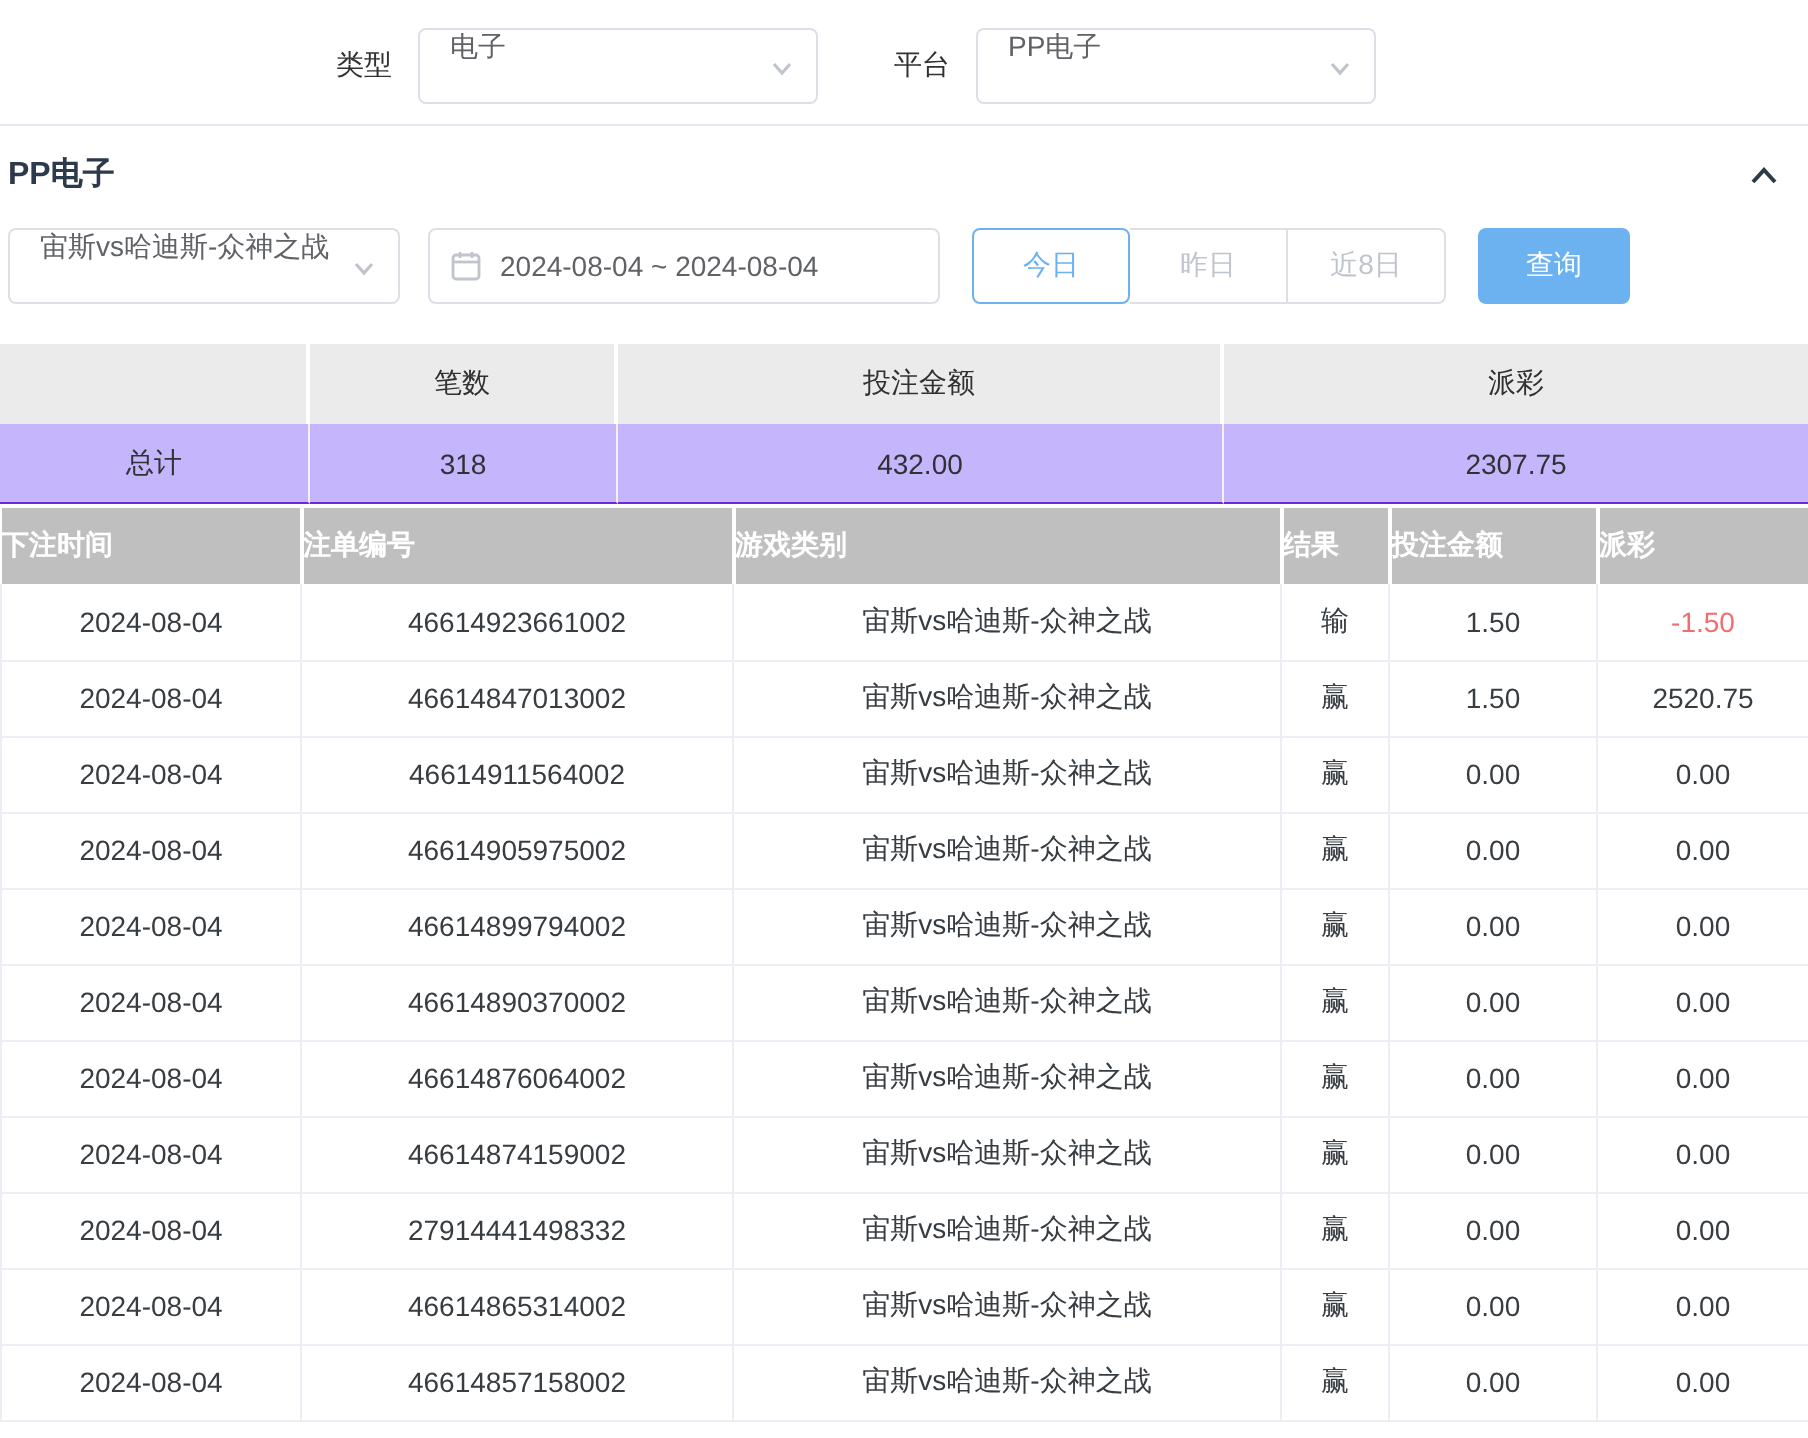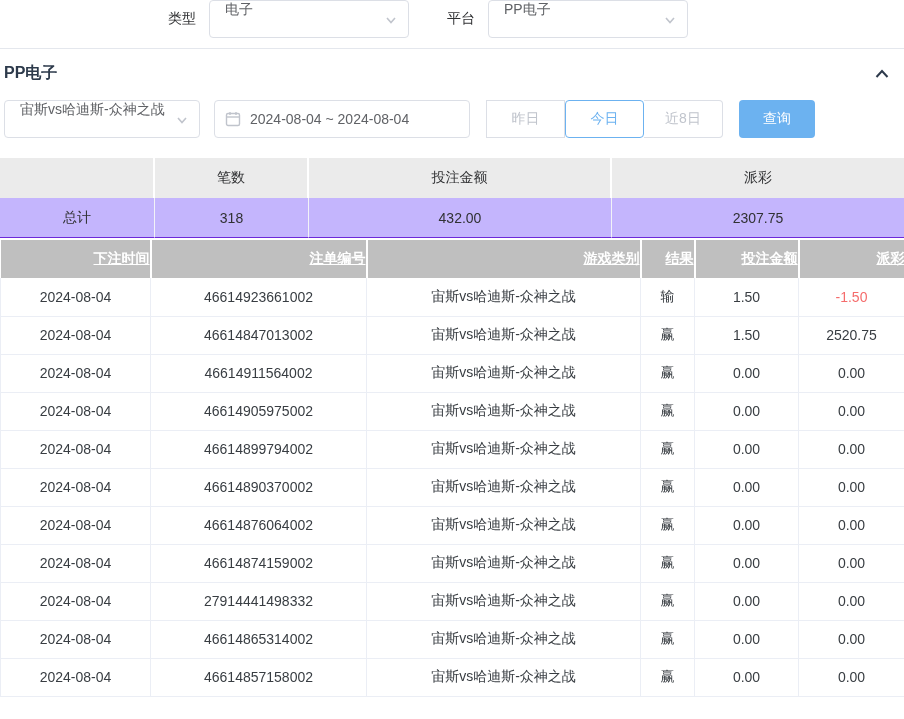--- a/index.html
+++ b/index.html
@@ -4,21 +4,21 @@
 <style>
   * { margin: 0; padding: 0; box-sizing: border-box; }
   html, body { background: #fff; }
   body {
     width: 904px; height: 719px; overflow: hidden;
     font-family: "Liberation Sans", "DejaVu Sans", sans-serif;
     font-size: 14px; color: #303133;
   }
 
   
-  .top-bar { display: flex; align-items: center; padding: 0 0 10px 168px; }
+  .top-bar { display: flex; align-items: center; padding: 14px 0 10px 168px; }
   .field-label { color: #303133; margin-right: 13px; white-space: nowrap; }
   .select-box {
     position: relative; width: 200px; height: 38px;
     border: 1px solid #dcdfe6; border-radius: 4px; background: #fff;
     display: flex; align-items: flex-start; padding: 0 30px 0 15px;
     color: #606266; cursor: pointer;
   }
   .select-box .chevron { position: absolute; right: 10px; top: 12px; }
   .platform-label { margin-left: 38px; }
 
@@ -70,21 +70,21 @@
   .summary-body .cell {
     background: #c4b5fd; border-bottom: 1px solid #6d28d9;
     border-right: 1px solid #f2f3f7;
   }
   .summary-body .cell:last-child { border-right: none; }
 
   
   table.bet-table { width: 904px; border-collapse: collapse; table-layout: fixed; }
   .bet-table th {
     background: #bfbfbf; color: #fff; font-weight: bold; font-size: 14px;
-    height: 38px; border-right: 2px solid #fff; text-align: right; text-decoration: underline;
+    height: 38px; border-right: 2px solid #fff; text-align: left;
   }
   .bet-table th:last-child { border-right: none; }
   .bet-table td {
     height: 38px; text-align: center; color: #383d42;
     border-bottom: 1px solid #ebeef5; border-right: 1px solid #ebeef5;
     background: #fff; overflow: hidden; white-space: nowrap;
   }
   .bet-table tr td:first-child { border-left: 1px solid #ebeef5; }
   .bet-table td.neg { color: #f56c6c; }
 
@@ -141,22 +141,22 @@
         <rect x="1.5" y="2.5" width="13" height="12" rx="1.5" fill="none" stroke="#c0c4cc" stroke-width="1.4"></rect>
         <line x1="1.5" y1="6" x2="14.5" y2="6" stroke="#c0c4cc" stroke-width="1.4"></line>
         <line x1="5" y1="1" x2="5" y2="4" stroke="#c0c4cc" stroke-width="1.4"></line>
         <line x1="11" y1="1" x2="11" y2="4" stroke="#c0c4cc" stroke-width="1.4"></line>
       </svg>
     </span>
     <span>2024-08-04 ~ 2024-08-04</span>
   </div>
 
   <div class="btn-group">
+    <button class="qbtn active">今日</button>
     <button class="qbtn">昨日</button>
-    <button class="qbtn active">今日</button>
     <button class="qbtn">近8日</button>
   </div>
 
   <button class="search-btn">查询</button>
 </div>
 
 <div class="summary">
   <div class="summary-row summary-head">
     <div class="cell"></div>
     <div class="cell">笔数</div>

